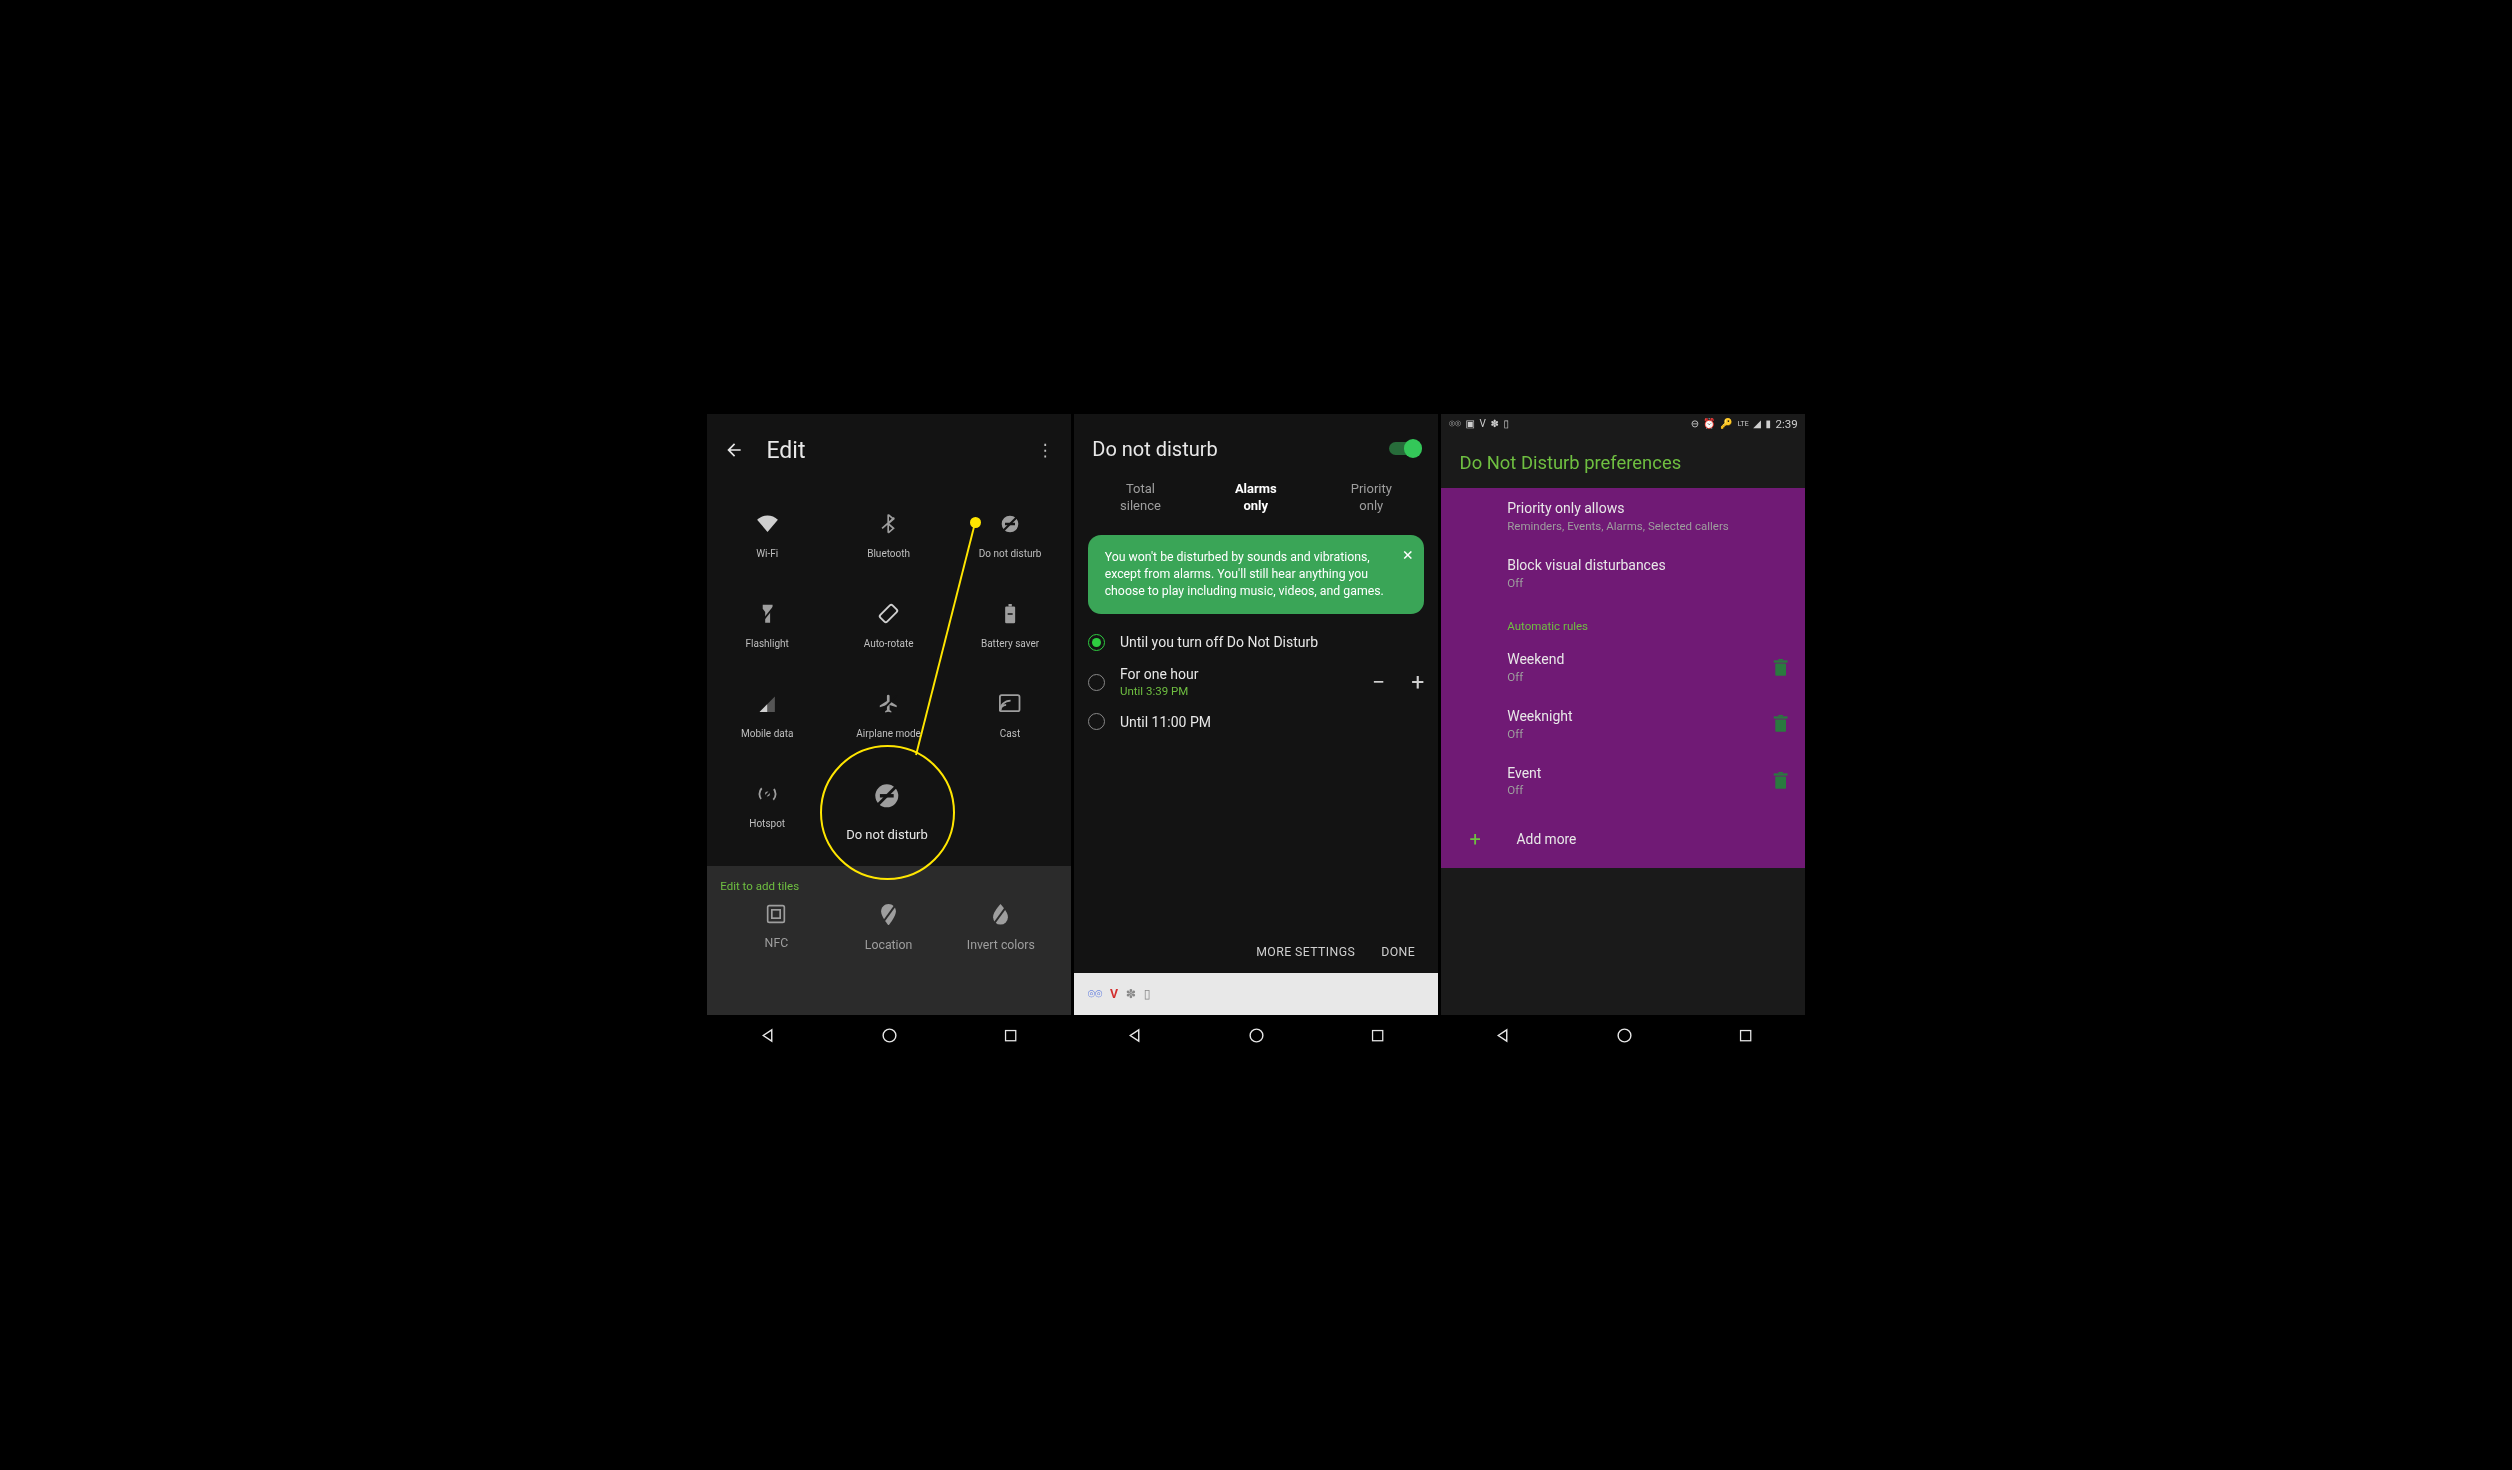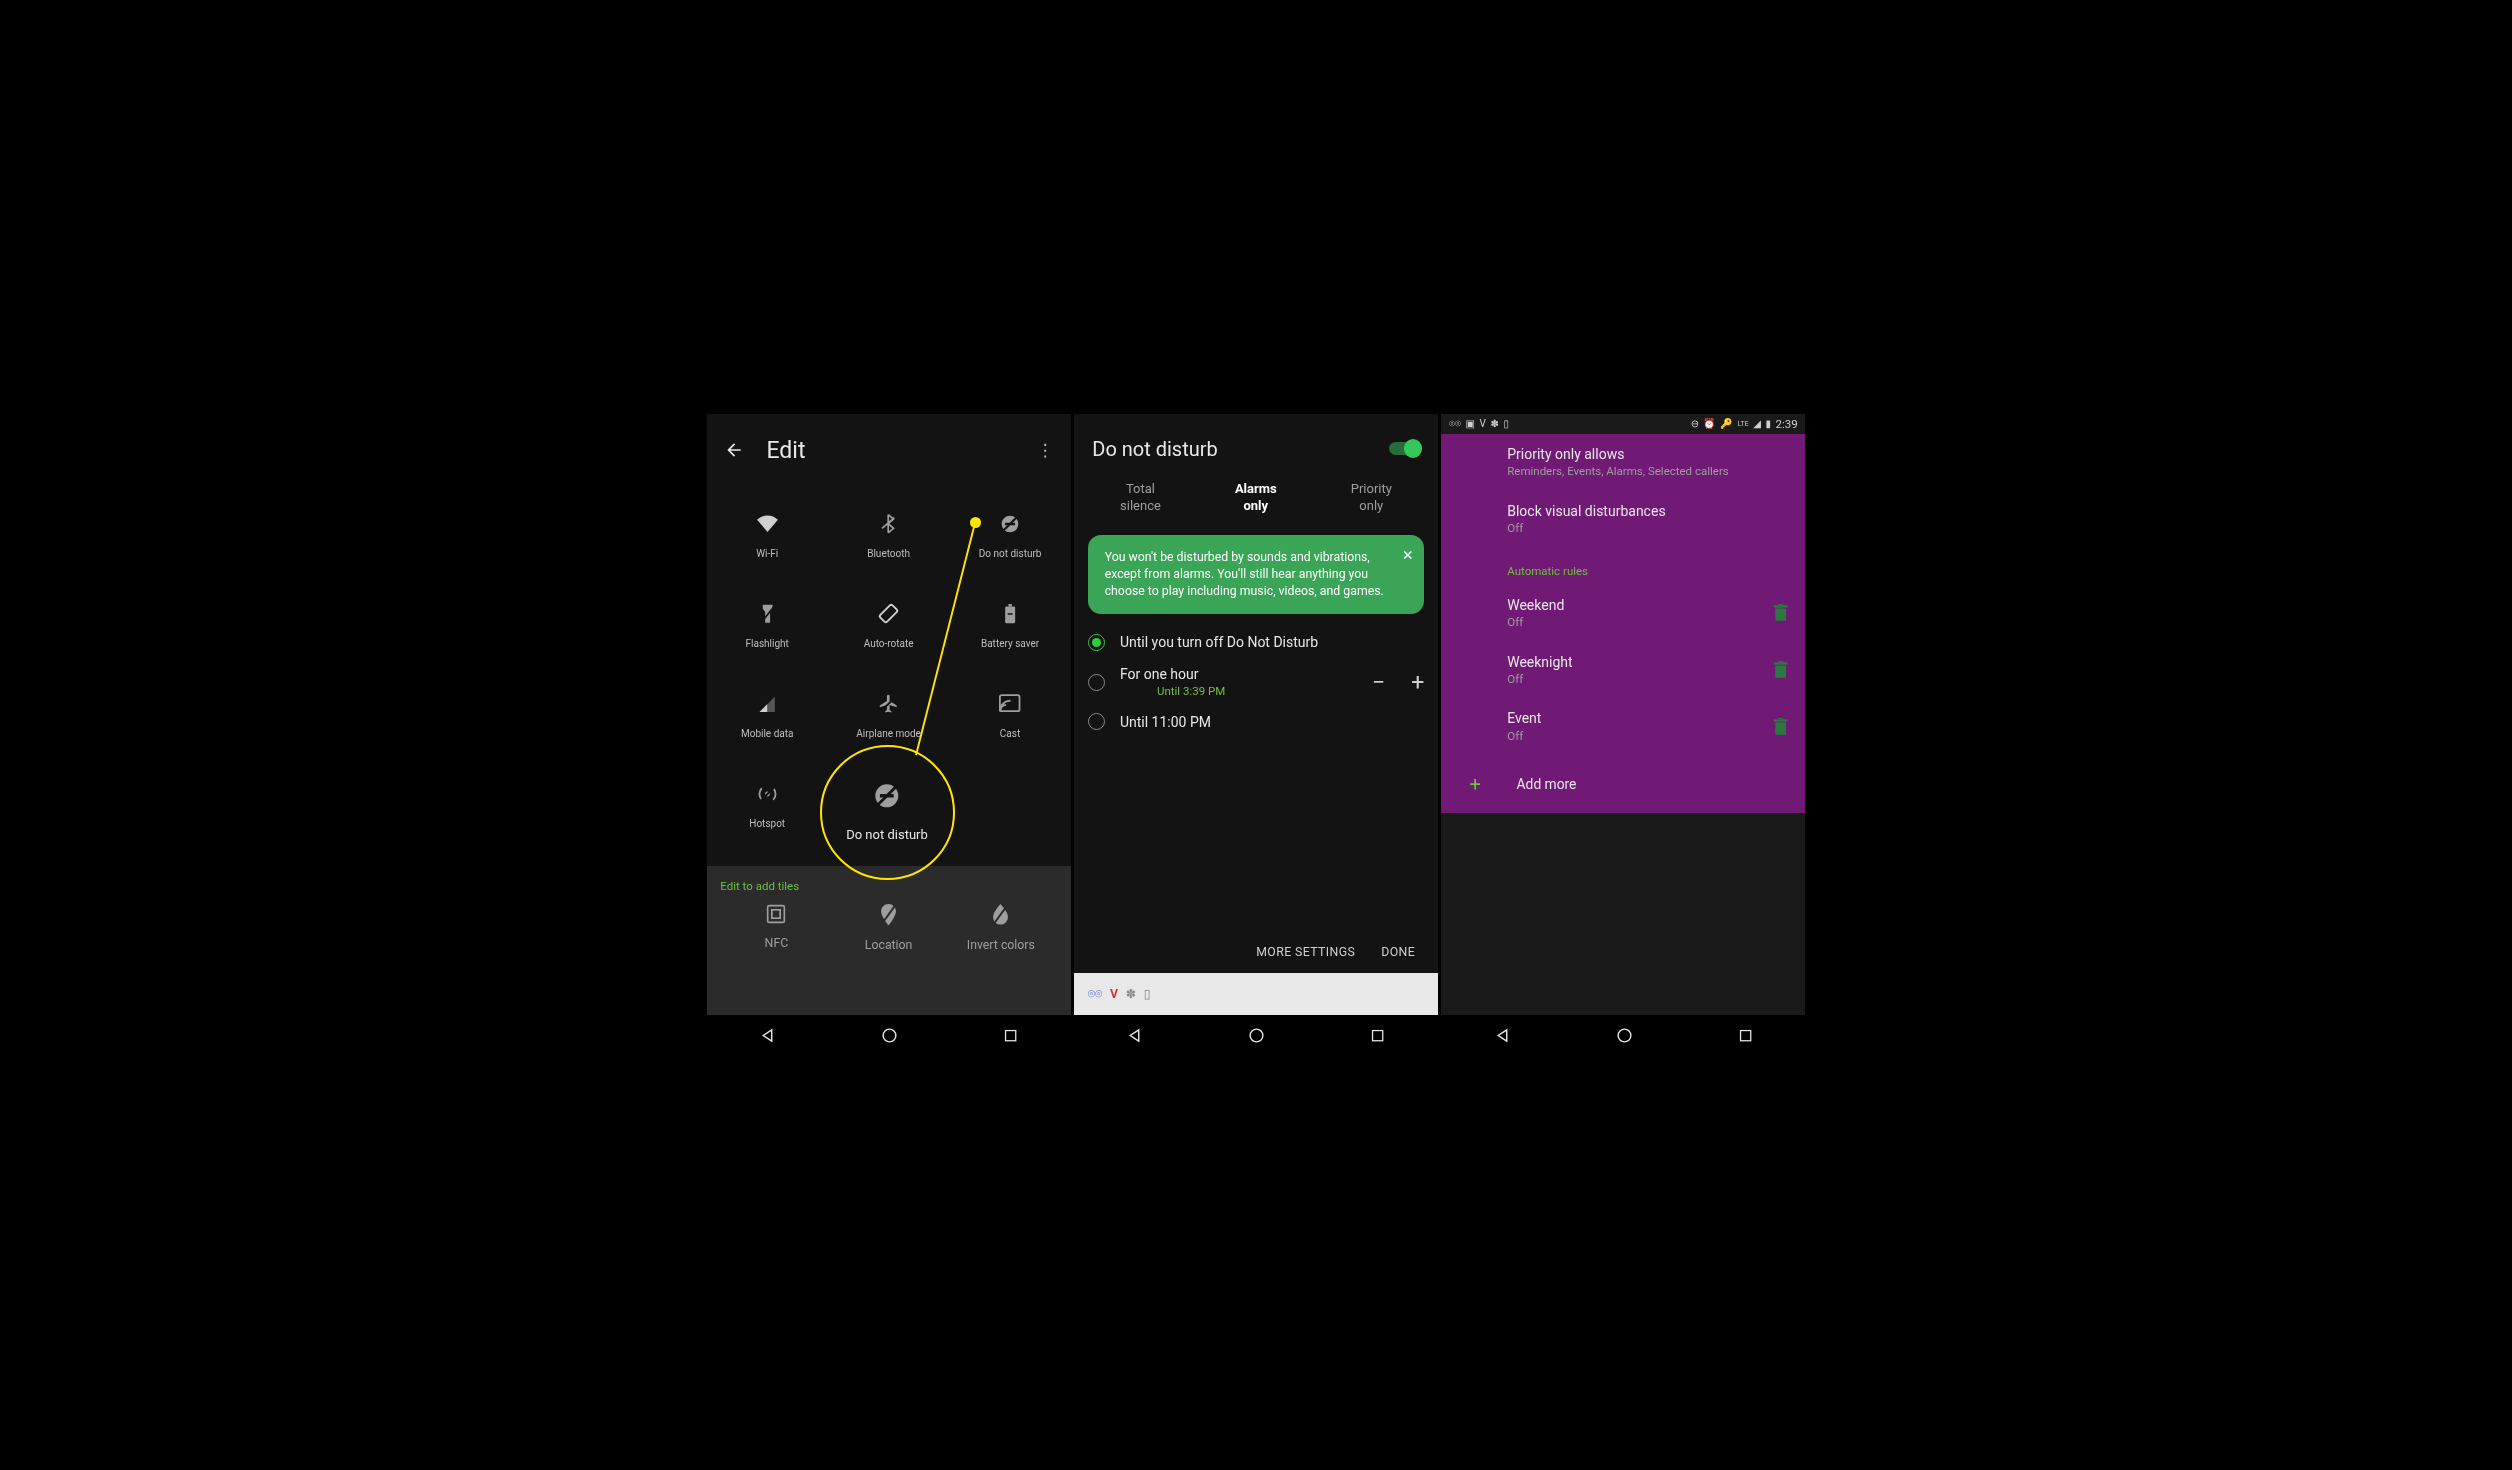--- a/index.html
+++ b/index.html
@@ -47,21 +47,21 @@
   .tab{text-align:center;font-size:13px;color:var(--muted);line-height:1.3;padding:3.1px 7.7px;}
   .tab.selected{color:#fff;font-weight:700;}
   .info-card{background:var(--green);margin:10.7px 13.8px;padding:13.8px 34px 13.8px 17px;color:#fff;font-size:12.3px;line-height:1.4;position:relative;border-radius:13px;}
   .info-card .close{position:absolute;right:10.7px;top:10.7px;color:#fff;font-size:13.8px;}
   .radio-list{padding:1.5px 13.8px;}
   .radio-row{display:flex;align-items:center;gap:15.3px;padding:7.7px 0;}
   .radio{width:17px;height:17px;border:1.5px solid #888;border-radius:50%;flex-shrink:0;}
   .radio.checked{border-color:var(--green-bright);position:relative;}
   .radio.checked::after{content:'';position:absolute;inset:3.1px;background:var(--green-bright);border-radius:50%;}
   .radio-label{color:var(--text);font-size:14px;}
-  .radio-sub{color:var(--green-neon);font-size:11.5px;margin-top:1.5px;margin-left:37px;}
+  .radio-sub{color:var(--green-neon);font-size:11.5px;margin-top:1.5px;}
   .stepper{margin-left:auto;display:flex;gap:26px;font-size:23px;color:#cfcfcf;}
   .p2-actions{margin-top:auto;display:flex;justify-content:flex-end;gap:26px;padding:13.8px 23px;color:#cfcfcf;font-size:12.3px;letter-spacing:0.4px;}
   .p2-status{height:42px;background:#e8e8e8;display:flex;align-items:center;gap:7.7px;padding:0 13.8px;color:#666;}
   
   .p3-status{height:20px;display:flex;align-items:center;padding:0 7.7px;color:#cfcfcf;font-size:10px;gap:4.6px;}
   .p3-status .right{margin-left:auto;display:flex;align-items:center;gap:4.6px;}
   .p3-title{padding:18.4px 18.4px 15.3px 18.4px;font-size:18.4px;color:var(--green-neon);}
   .p3-list{background:#701a75;}
   .prow{padding:12.3px 18.4px 12.3px 66px;position:relative;}
   .prow .ptitle{color:var(--text);font-size:14px;}
@@ -321,20 +321,21 @@
       <span class="right">
         <span>⊖</span>
         <span>⏰</span>
         <span>🔑</span>
         <span style="font-size:6.9px">LTE</span>
         <span>◢</span>
         <span>▮</span>
         <span style="font-size:11.5px">2:39</span>
       </span>
     </div>
+    <div class="p3-title">Do Not Disturb preferences</div>
     <div class="p3-list">
       <div class="prow">
         <div class="ptitle">Priority only allows</div>
         <div class="psub">Reminders, Events, Alarms, Selected callers</div>
       </div>
       <div class="prow">
         <div class="ptitle">Block visual disturbances</div>
         <div class="psub">Off</div>
       </div>
       <div class="section-label">Automatic rules</div>

